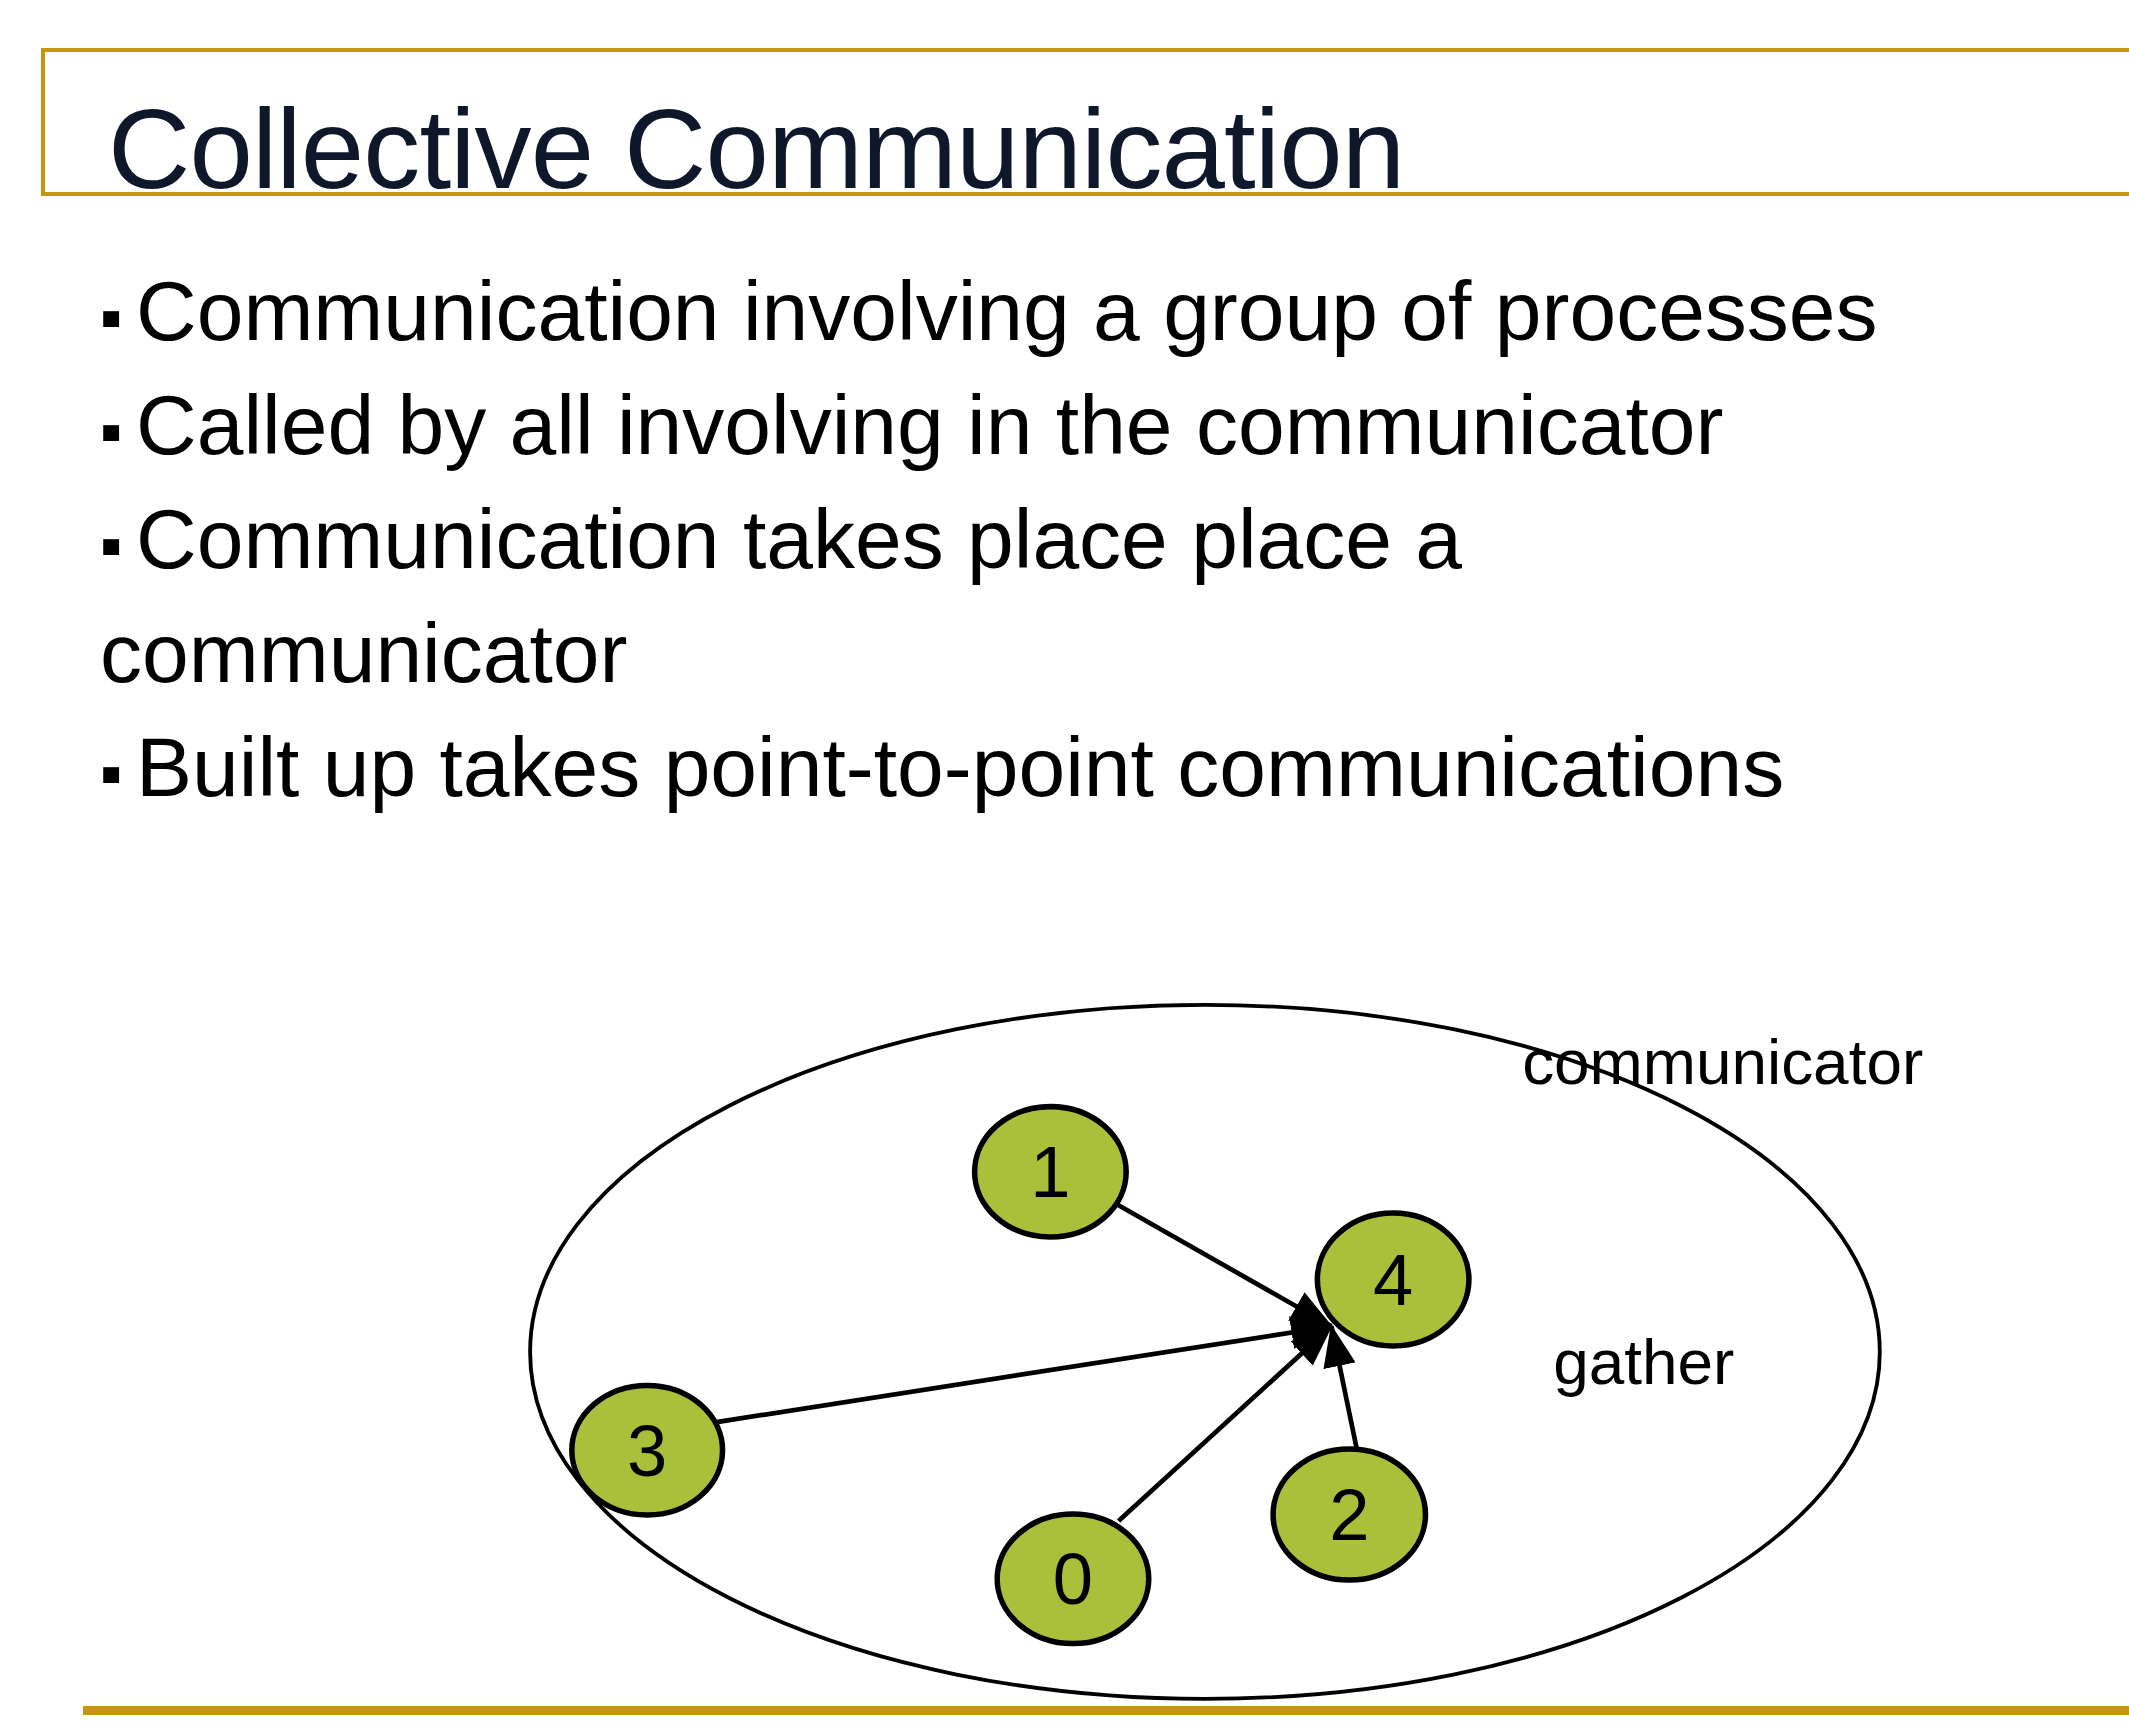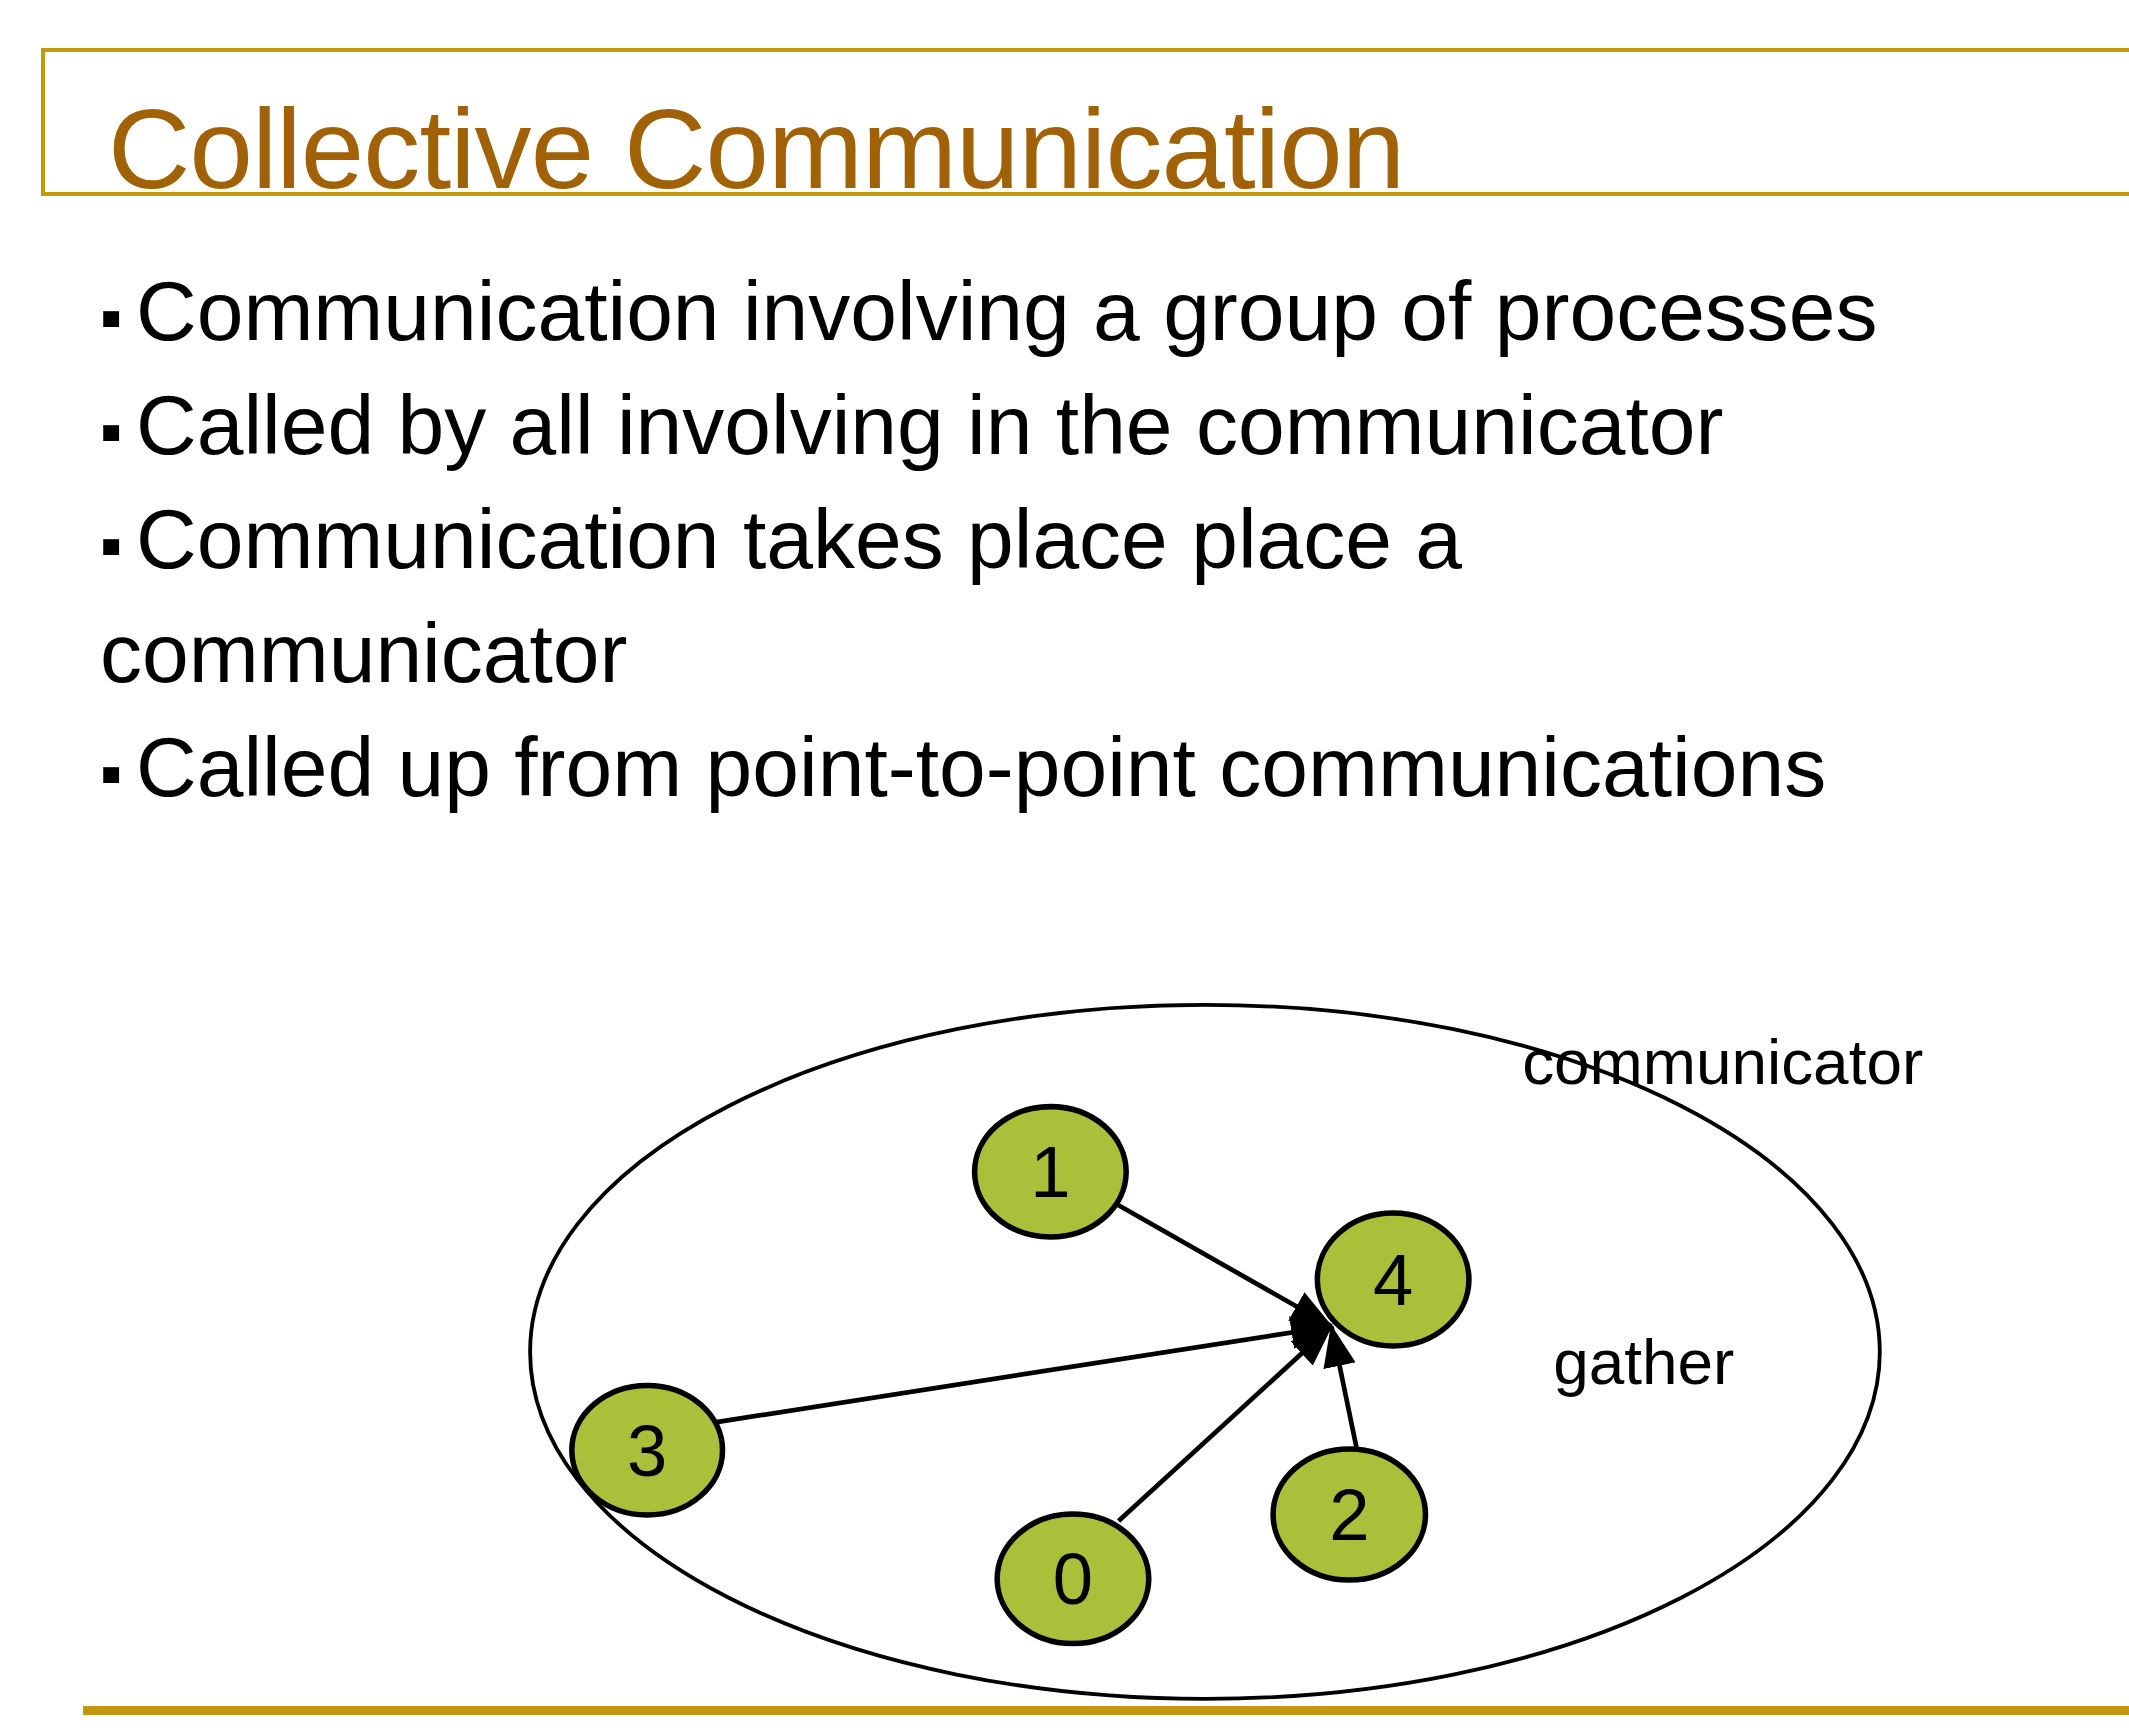--- a/index.html
+++ b/index.html
@@ -30,21 +30,21 @@
     box-sizing: border-box;
     background: #ffffff;
   }
   #title-text {
     position: absolute;
     left: 63px;
     top: 40px;
     font-size: 114px;
     line-height: 114px;
     letter-spacing: -0.9px;
-    color: #a16207;
+    color: #0f172a;
     white-space: nowrap;
     font-weight: normal;
   }
 
   
   #body {
     position: absolute;
     left: 100px;
     top: 254px;
     width: 2300px;
@@ -110,21 +110,21 @@
 
   <div id="title-box">
     <div id="title-text">Collective Communication</div>
   </div>
 
   <div id="body">
     <div class="bullet-line"><span class="bullet-mark">▪</span><span>Communication involving a group of processes</span></div>
     <div class="bullet-line"><span class="bullet-mark">▪</span><span>Called by all involving in the communicator</span></div>
     <div class="bullet-line"><span class="bullet-mark">▪</span><span>Communication takes place place a</span></div>
     <div class="cont-line">communicator</div>
-    <div class="bullet-line"><span class="bullet-mark">▪</span><span>Called up from point-to-point communications</span></div>
+    <div class="bullet-line"><span class="bullet-mark">▪</span><span>Built up takes point-to-point communications</span></div>
   </div>
 
   <svg id="diagram" viewBox="0 0 5726 4063">
     <defs>
       <marker id="arrowhead" markerWidth="9" markerHeight="7" refX="8.6" refY="3.5" orient="auto" markerUnits="strokeWidth">
         <polygon points="0 0, 9 3.5, 0 7" fill="#000000"></polygon>
       </marker>
     </defs>
 
     <ellipse id="comm-ellipse" cx="2830" cy="3175" rx="1585" ry="815" fill="none" stroke="#000000" stroke-width="9"></ellipse>

